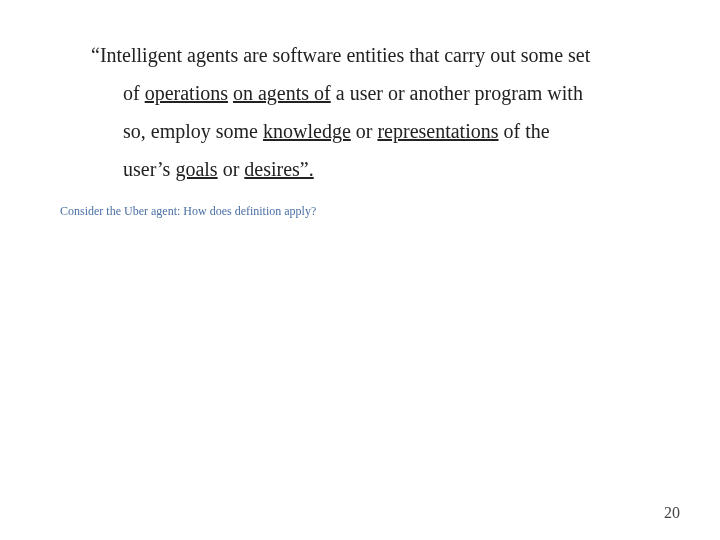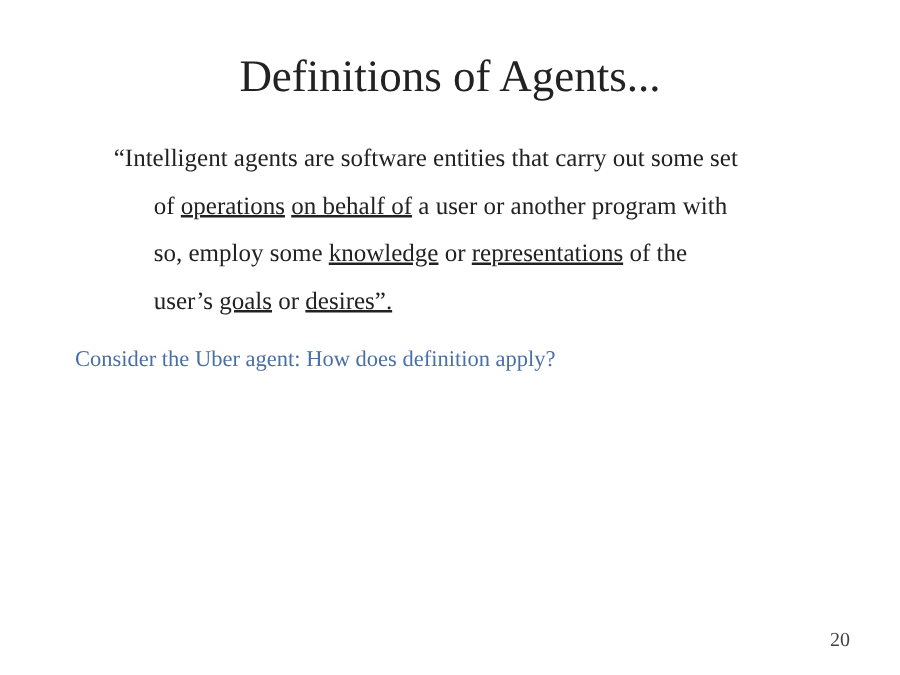--- a/index.html
+++ b/index.html
@@ -53,21 +53,21 @@
     .indented {
       padding-left: 32px;
     }
 
     u {
       text-decoration: underline;
       text-align: right;
     }
 
     .consider-text {
-      font-size: 18px;
+      font-size: 12px;
       color: #4a6fa5;
       margin-top: 18px;
       font-family: Georgia, 'Times New Roman', Times, serif;
       line-height: 1.5;
     }
 
     .page-number {
       position: absolute;
       bottom: 18px;
       right: 40px;
@@ -75,29 +75,28 @@
       color: #444444;
       font-family: Georgia, 'Times New Roman', Times, serif;
       margin-top: 47px;
     }
   </style>
 </head>
 <body>
 
 <div class="slide-container">
 
-  <h1 class="slide-title">Definitions of Agents...</h1>
 
 
   <div class="definition-block">
     <span>“Intelligent agents are software entities that carry out some set</span>
   </div>
 
   <div class="definition-block indented">
-    <span>of </span><u>operations</u><span> </span><u>on behalf of</u><span> a user or another program with</span>
+    <span>of </span><u>operations</u><span> </span><u>on agents of</u><span> a user or another program with</span>
   </div>
 
 
   <div class="definition-block indented">
     <span>so, employ some </span><u>knowledge</u><span> or </span><u>representations</u><span> of the</span>
   </div>
 
   <div class="definition-block indented">
     <span>user’s </span><u>goals</u><span> or </span><u>desires”.</u>
   </div>

